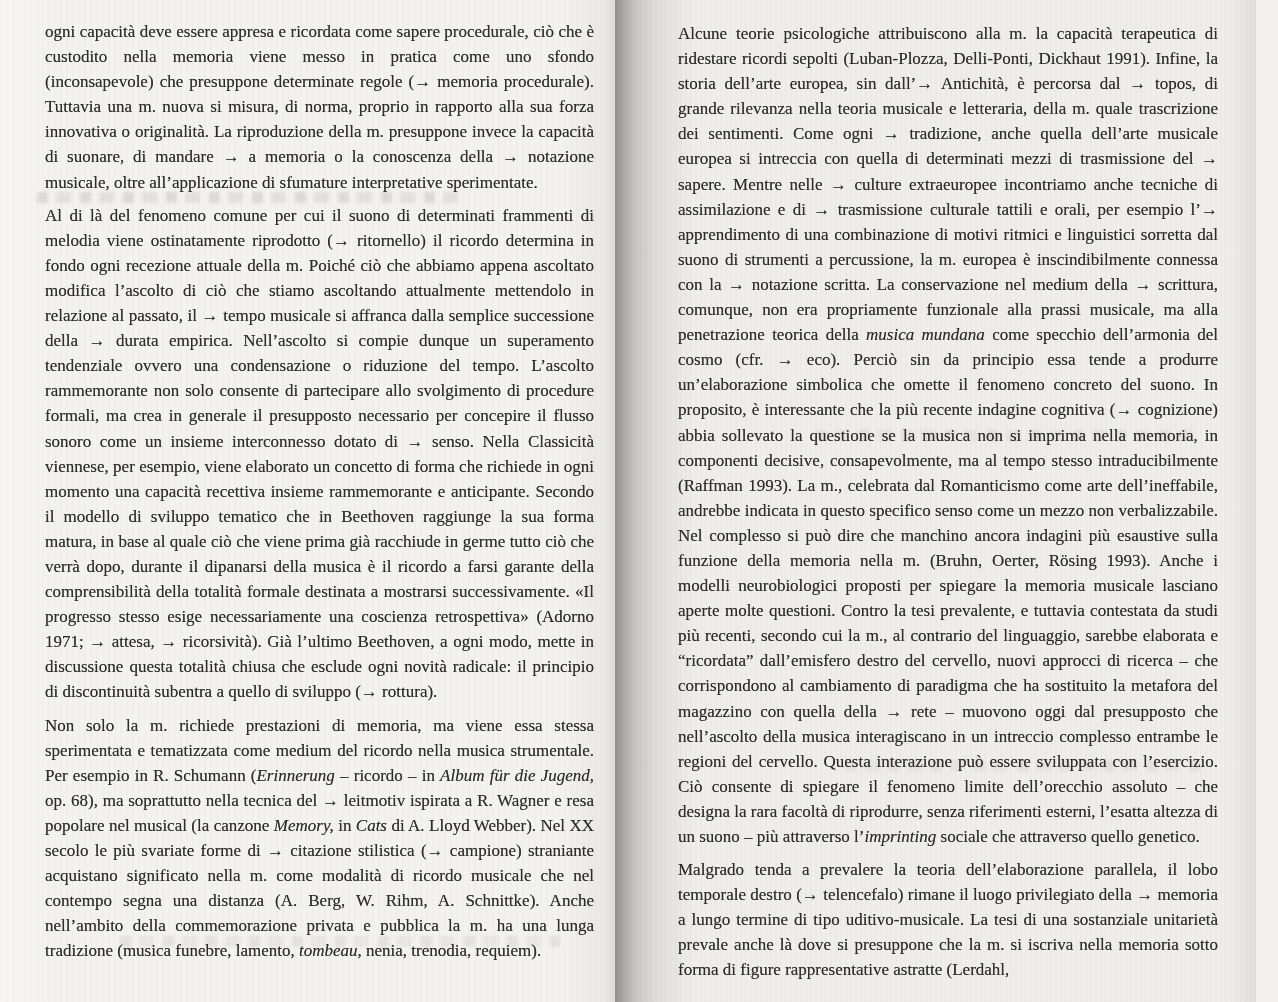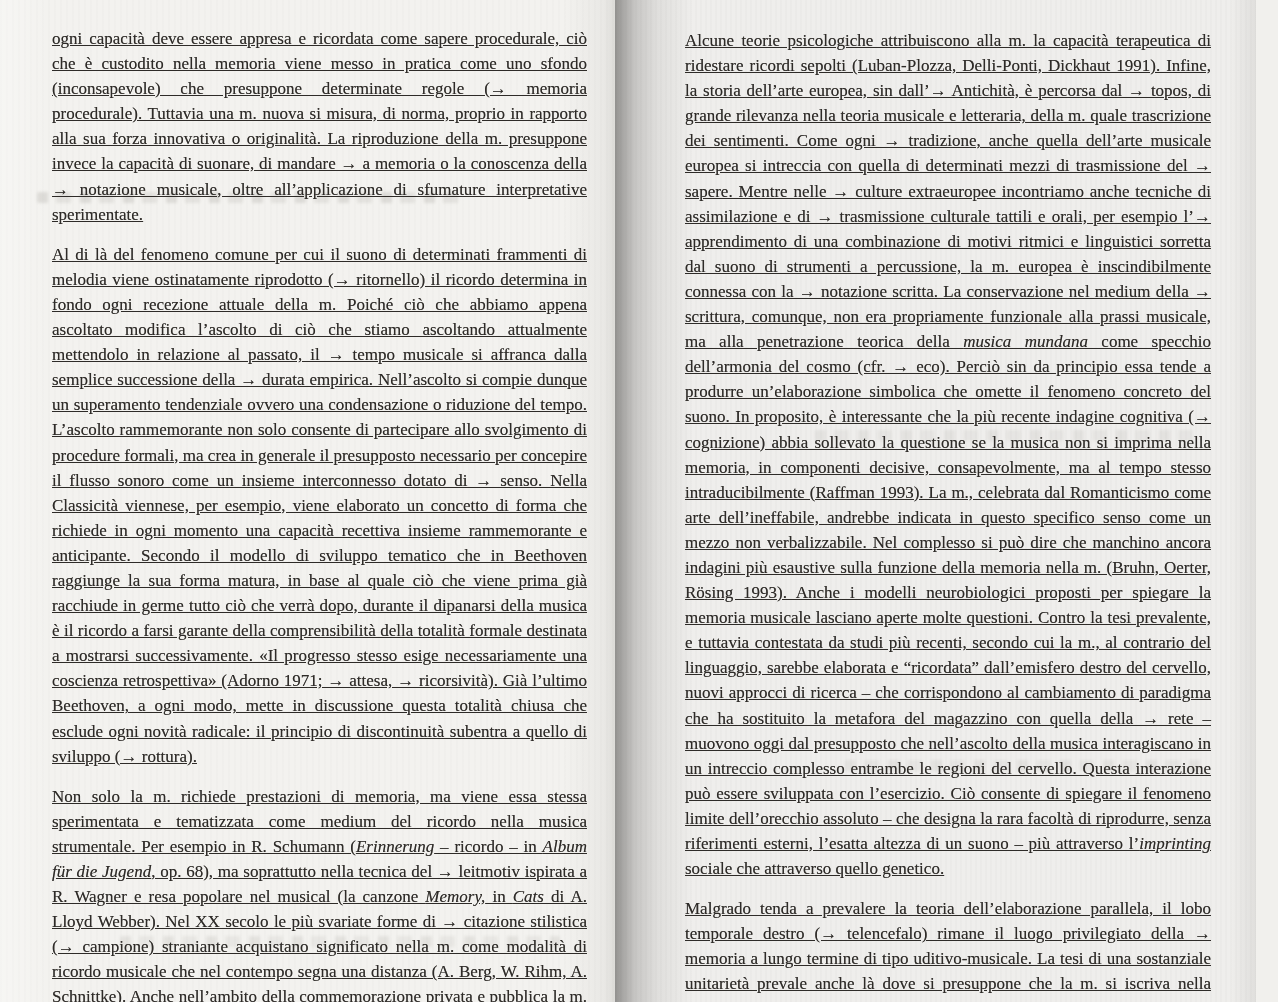--- a/index.html
+++ b/index.html
@@ -43,21 +43,21 @@
     position: absolute;
     font-family: "Liberation Serif", "DejaVu Serif", serif;
     font-size: 17px;
     line-height: 25.1px;
     color: #2e2b28;
     text-align: justify;
     text-shadow: 0 0 0.6px rgba(46,43,40,0.55);
   }
   .page-left  .page-text { left: 37px; top: 11px; width: 565px; }
   .page-right .page-text { left: 55px; top: 13px; width: 556px; }
-  .para { margin: 15px; padding: 0; text-decoration: underline; }
+  .para { margin: 8px; padding: 0; }
   .ital { font-style: italic; }
   .bleed {
     position: absolute;
     height: 11px;
     filter: blur(1.6px);
     opacity: 0.32;
     background: repeating-linear-gradient(90deg,
       rgba(118,114,106,0.55) 0 11px, rgba(0,0,0,0) 11px 19px,
       rgba(118,114,106,0.40) 19px 34px, rgba(0,0,0,0) 34px 43px);
     border-radius: 2px;

